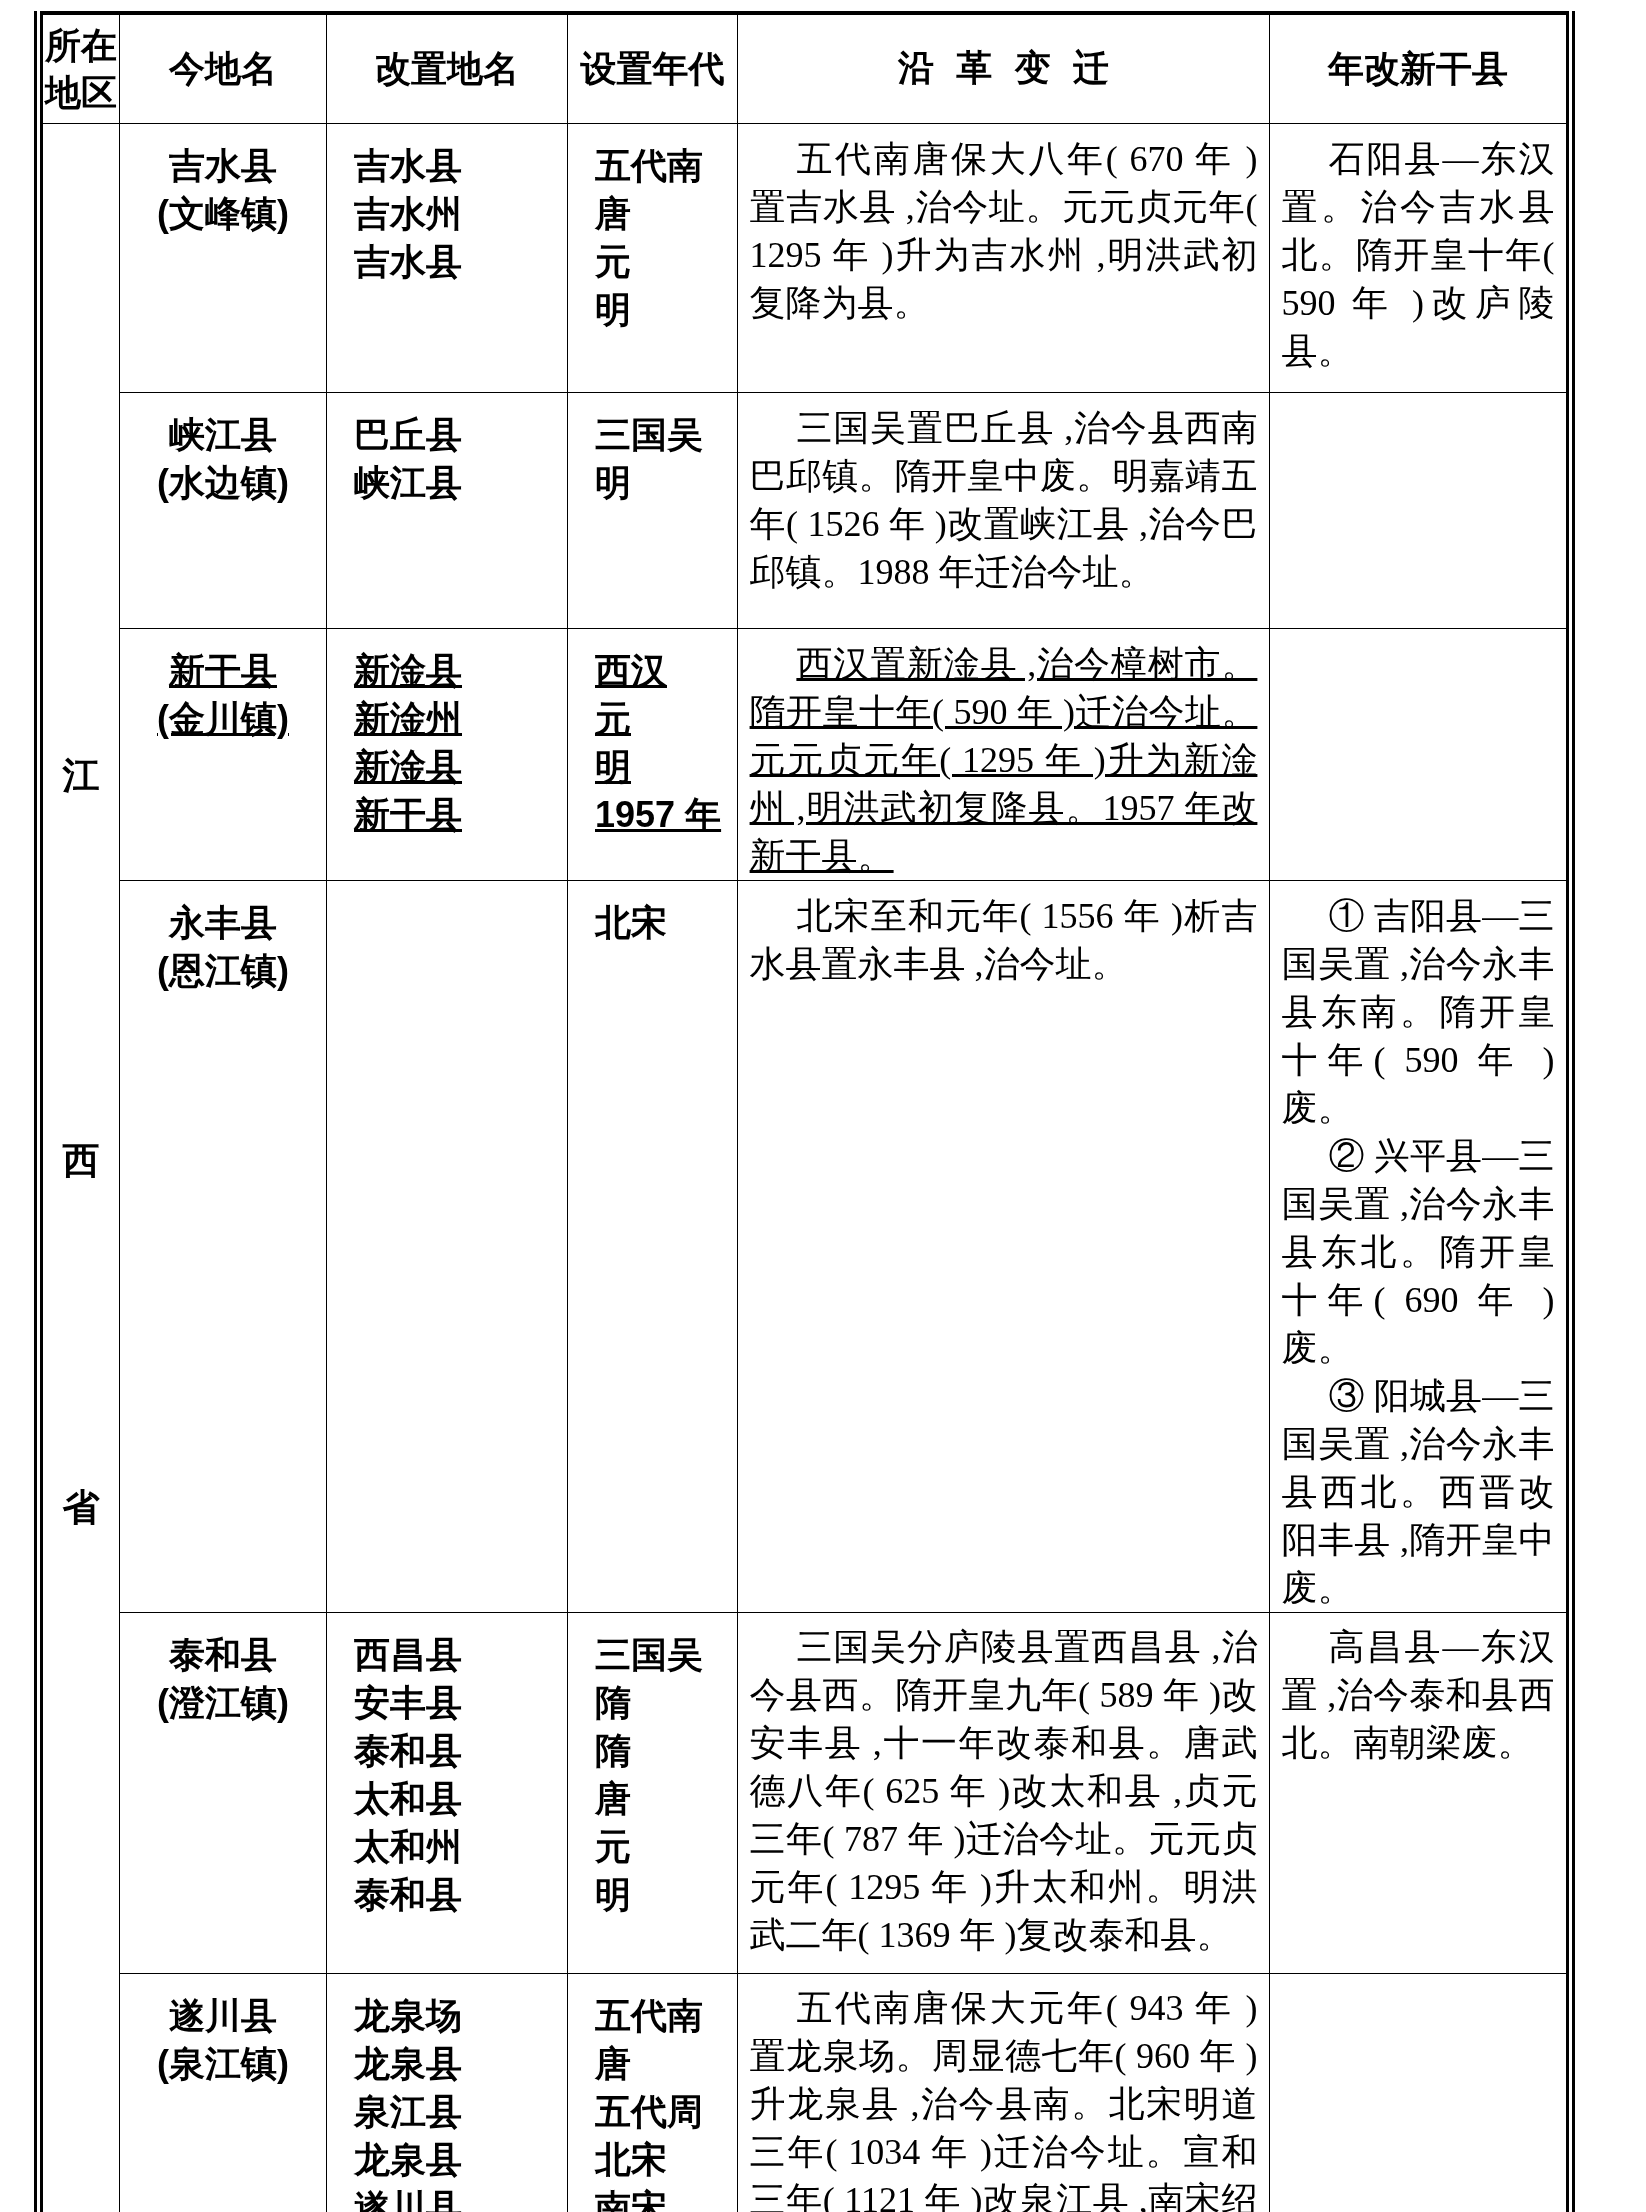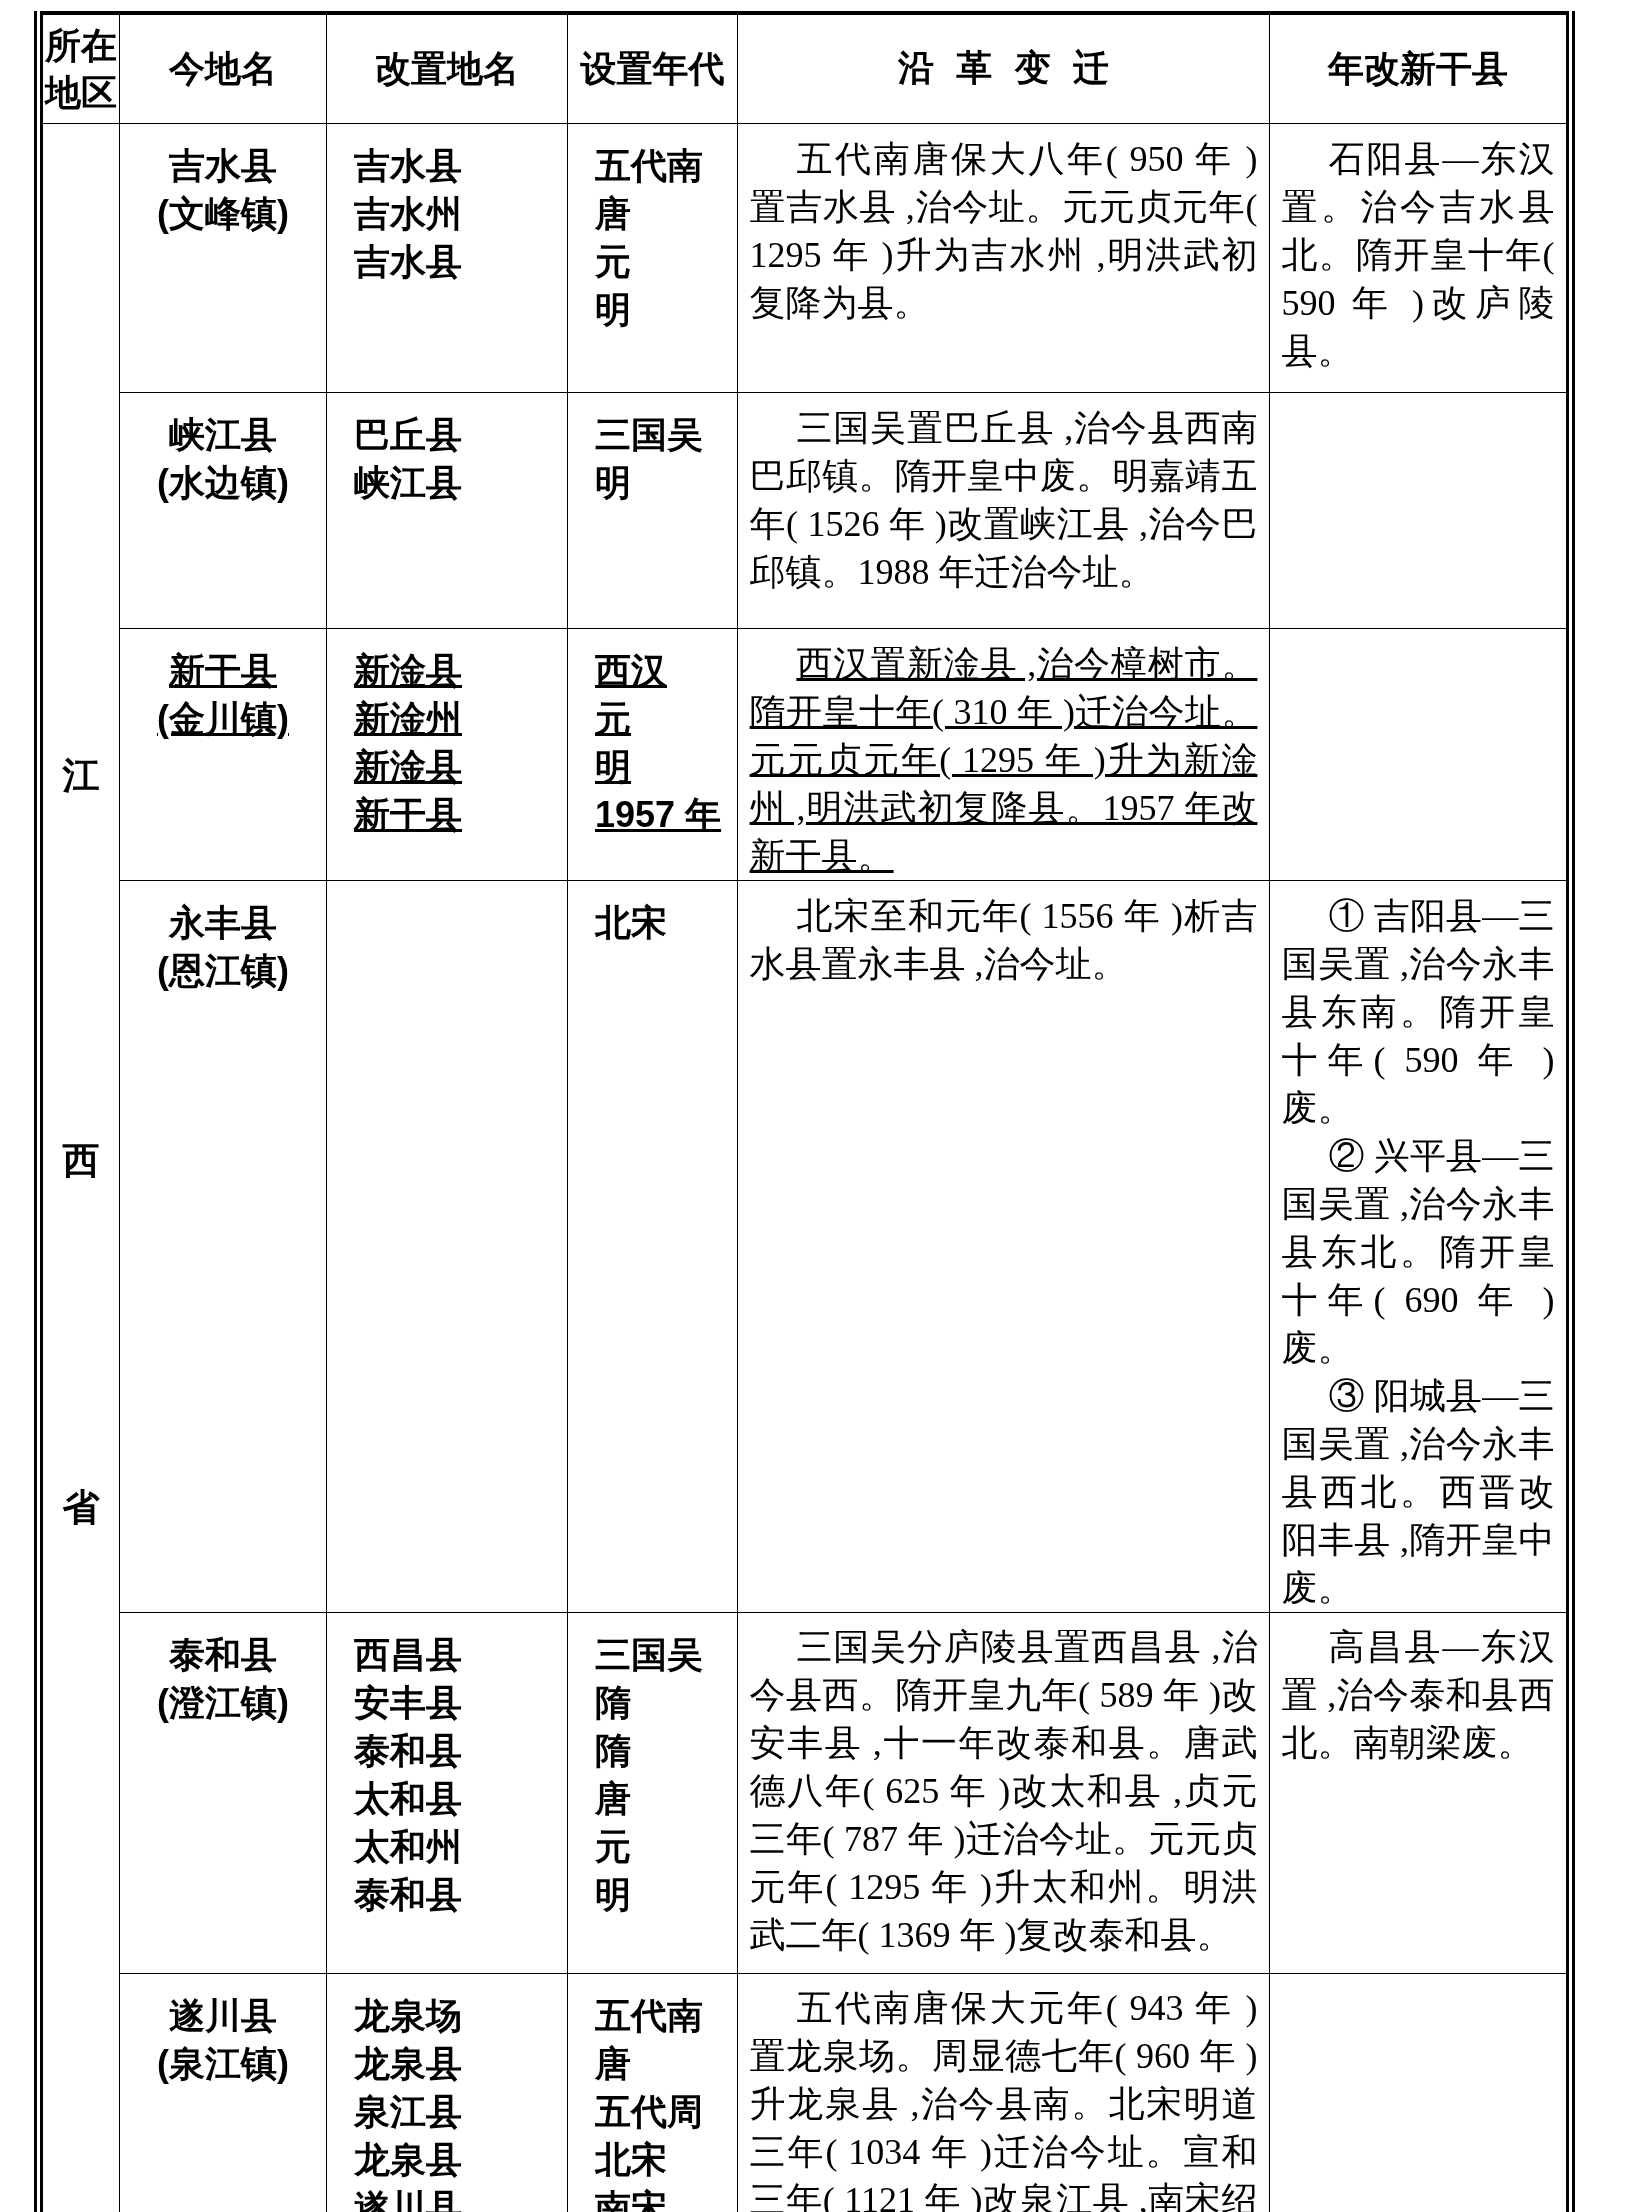--- a/index.html
+++ b/index.html
@@ -97,21 +97,21 @@
           <span class="line">吉水县</span>
           <span class="line">吉水州</span>
           <span class="line">吉水县</span>
         </td>
         <td class="list">
           <span class="line">五代南唐</span>
           <span class="line">元</span>
           <span class="line">明</span>
         </td>
         <td class="para">
-          <p>五代南唐保大八年( 950 年 )置吉水县 ,治今址。元元贞元年( 1295 年 )升为吉水州 ,明洪武初复降为县。</p>
+          <p>五代南唐保大八年( 670 年 )置吉水县 ,治今址。元元贞元年( 1295 年 )升为吉水州 ,明洪武初复降为县。</p>
         </td>
         <td class="para">
           <p>石阳县—东汉置。治今吉水县北。隋开皇十年( 590 年 )改庐陵县。</p>
         </td>
       </tr>
       <tr class="r2">
         <td class="name">
           <span class="line">峡江县</span>
           <span class="line">(水边镇)</span>
         </td>
@@ -139,21 +139,21 @@
           <span class="line">新淦县</span>
           <span class="line">新干县</span>
         </td>
         <td class="list">
           <span class="line">西汉</span>
           <span class="line">元</span>
           <span class="line">明</span>
           <span class="line">1957 年</span>
         </td>
         <td class="para">
-          <p>西汉置新淦县 ,治今樟树市。隋开皇十年( 310 年 )迁治今址。元元贞元年( 1295 年 )升为新淦州 ,明洪武初复降县。1957 年改新干县。</p>
+          <p>西汉置新淦县 ,治今樟树市。隋开皇十年( 590 年 )迁治今址。元元贞元年( 1295 年 )升为新淦州 ,明洪武初复降县。1957 年改新干县。</p>
         </td>
         <td class="para"></td>
       </tr>
       <tr class="r4">
         <td class="name">
           <span class="line">永丰县</span>
           <span class="line">(恩江镇)</span>
         </td>
         <td class="list"></td>
         <td class="list">

